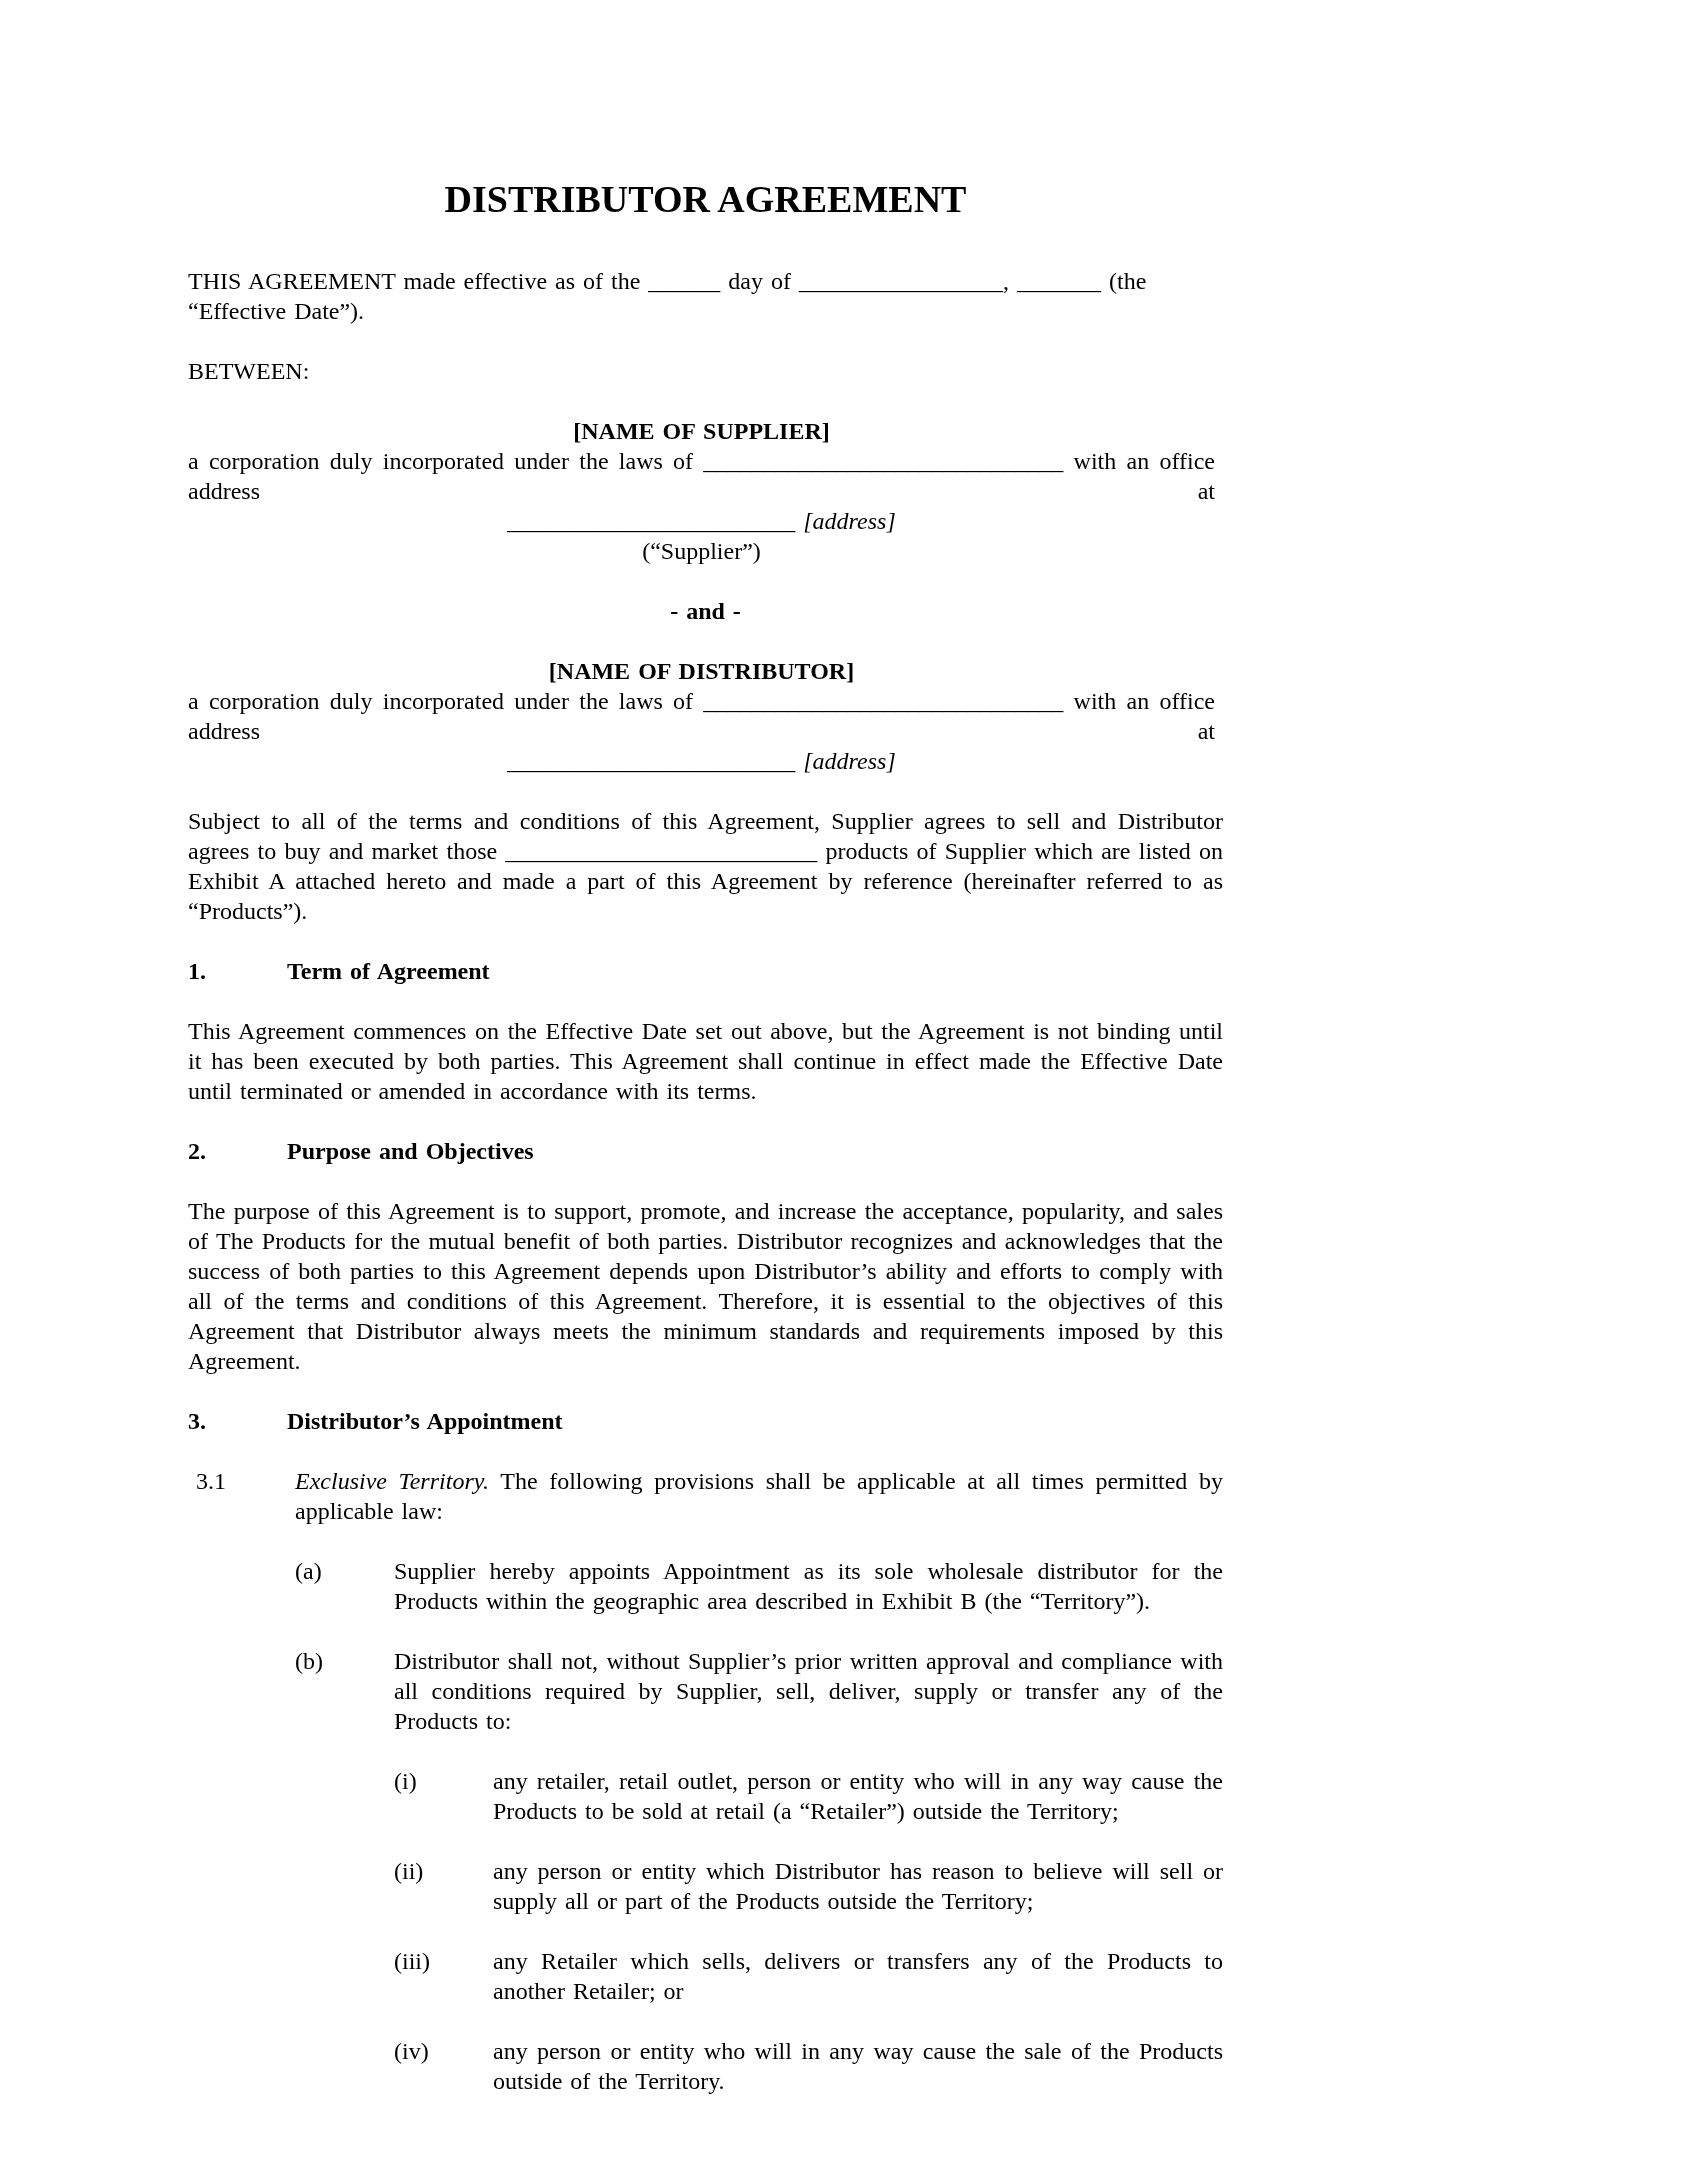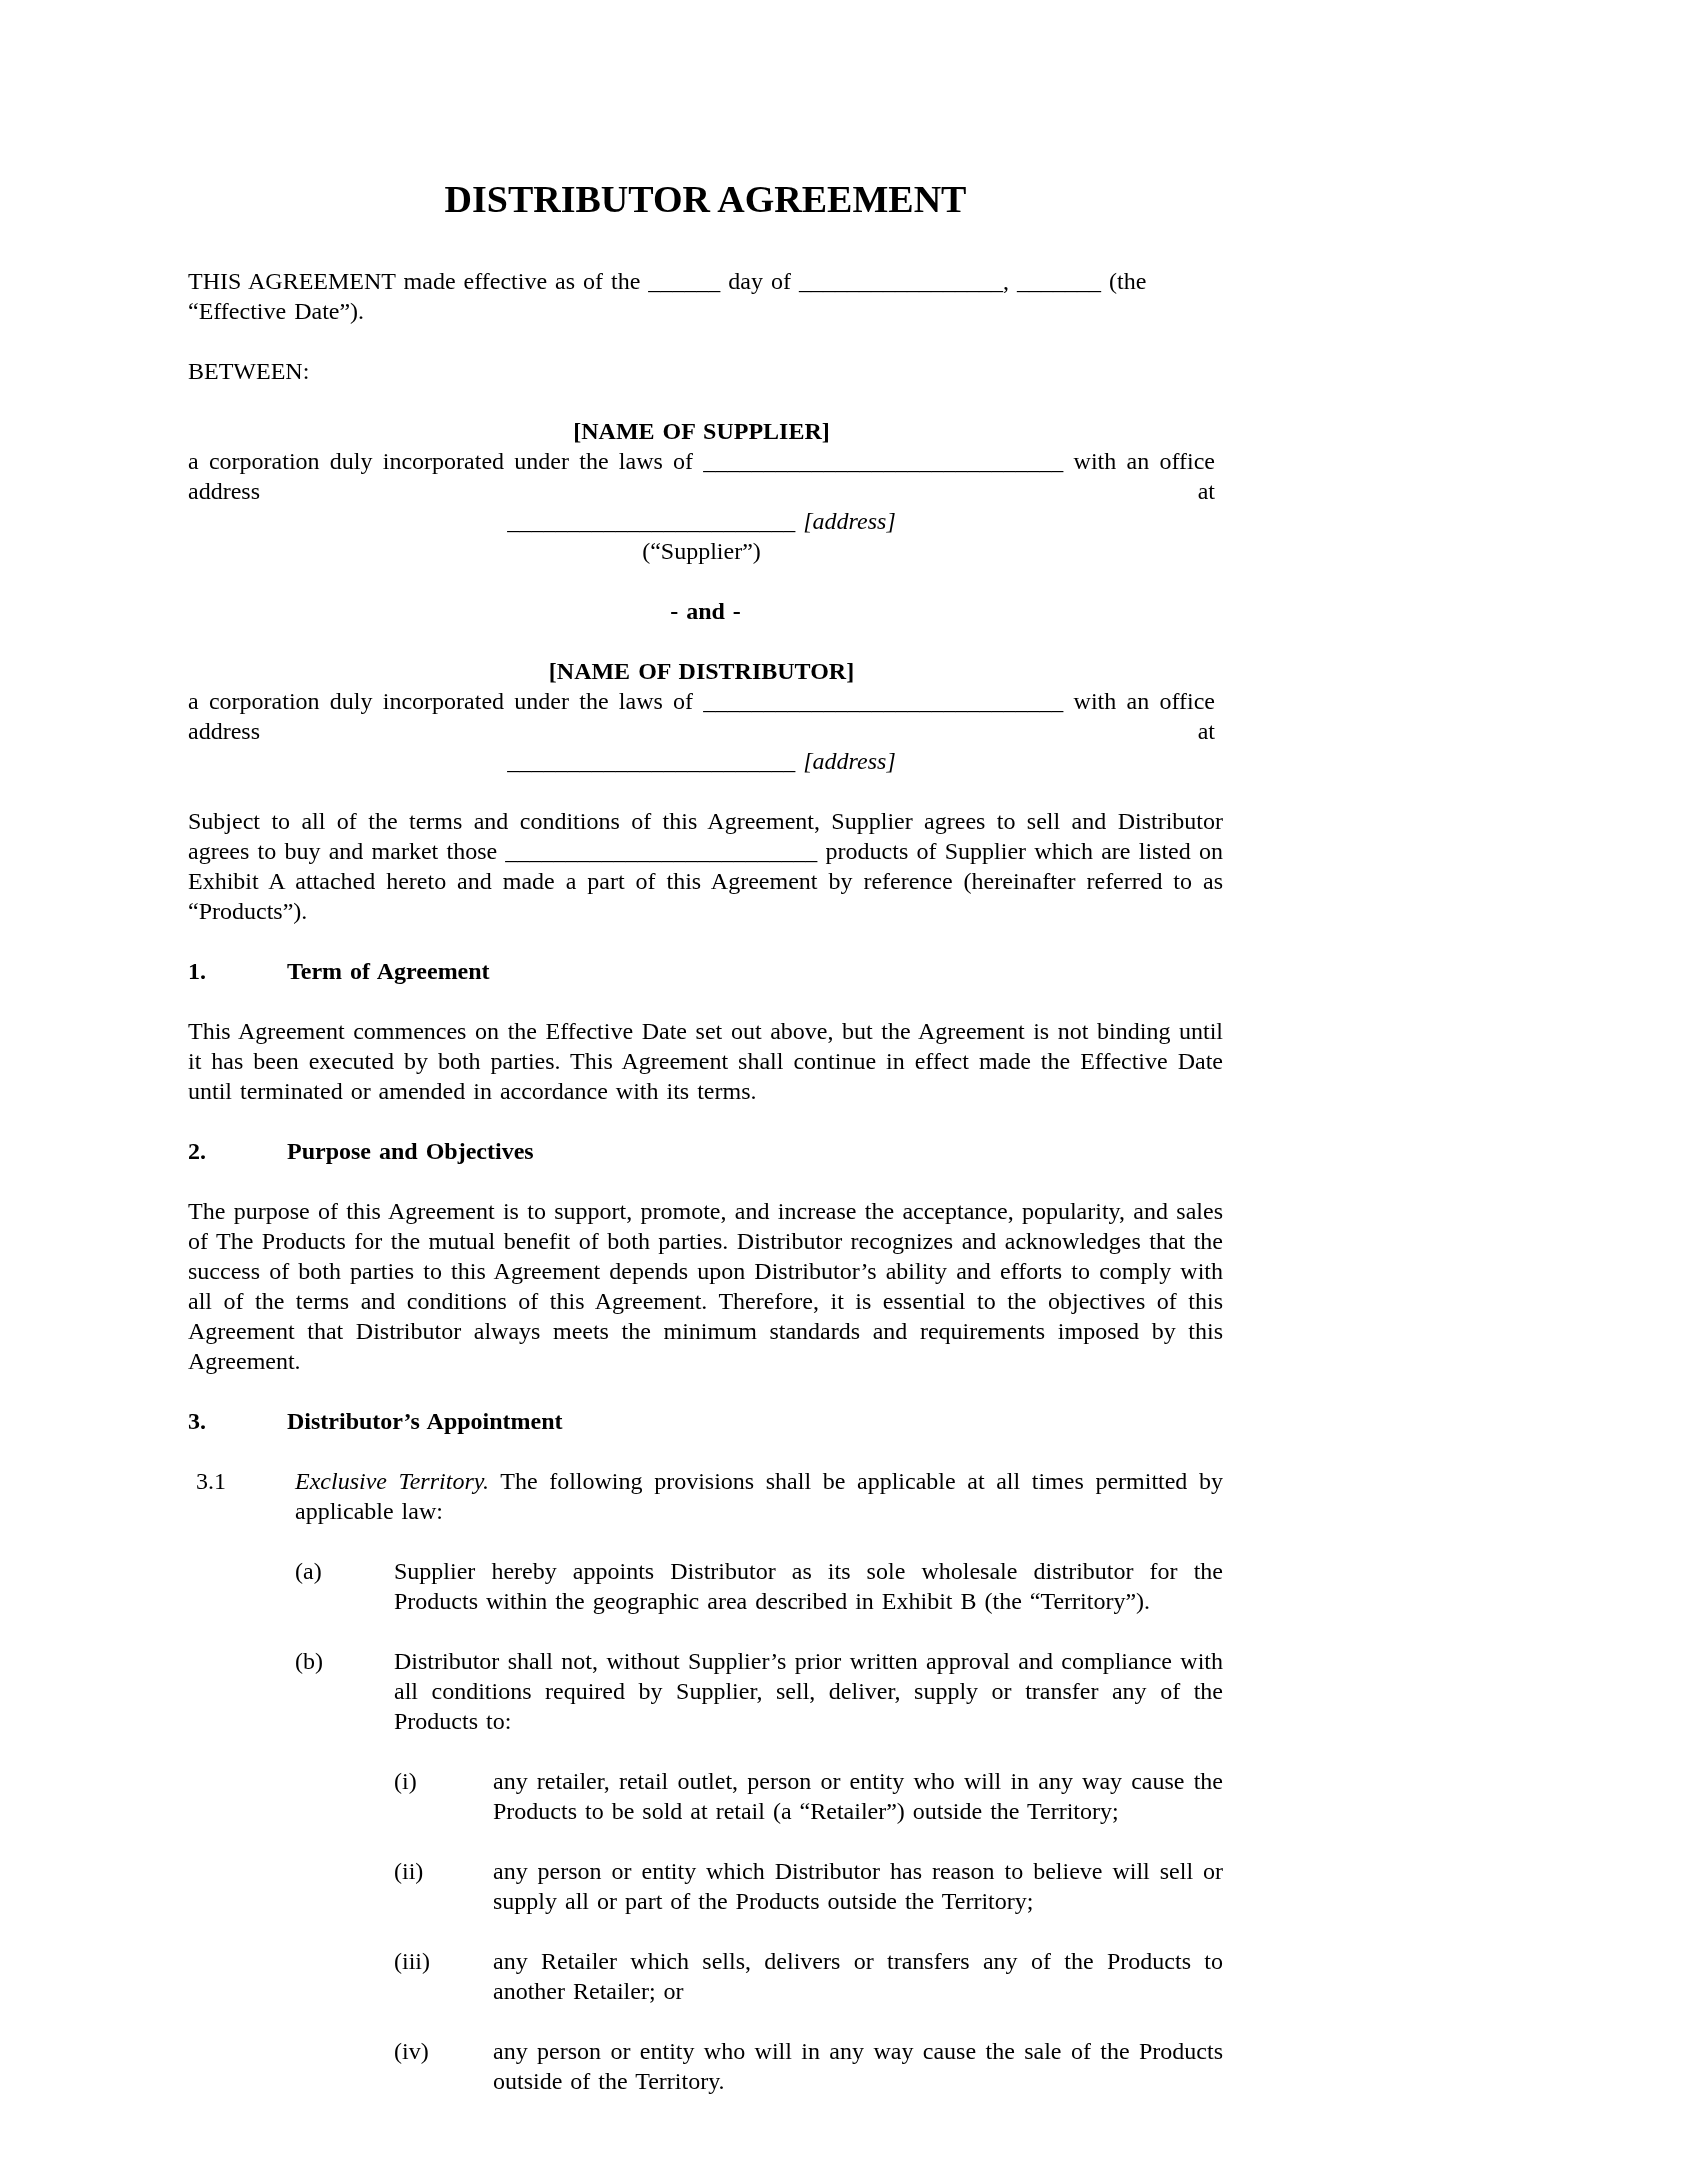--- a/index.html
+++ b/index.html
@@ -82,21 +82,21 @@
     <span class="h">Distributor’s Appointment</span>
   </div>
 
   <div class="clause">
     <span class="lbl">3.1</span>
     <div class="txt"><i>Exclusive Territory.</i><span> The following provisions shall be applicable at all times permitted by applicable law:</span></div>
   </div>
 
   <div class="clause ind1">
     <span class="lbl">(a)</span>
-    <div class="txt">Supplier hereby appoints Distributor as its sole wholesale distributor for the Products within the geographic area described in Exhibit B (the “Territory”).</div>
+    <div class="txt">Supplier hereby appoints Appointment as its sole wholesale distributor for the Products within the geographic area described in Exhibit B (the “Territory”).</div>
   </div>
 
   <div class="clause ind1">
     <span class="lbl">(b)</span>
     <div class="txt">Distributor shall not, without Supplier’s prior written approval and compliance with all conditions required by Supplier, sell, deliver, supply or transfer any of the Products to:</div>
   </div>
 
   <div class="clause ind2">
     <span class="lbl">(i)</span>
     <div class="txt">any retailer, retail outlet, person or entity who will in any way cause the Products to be sold at retail (a “Retailer”) outside the Territory;</div>

